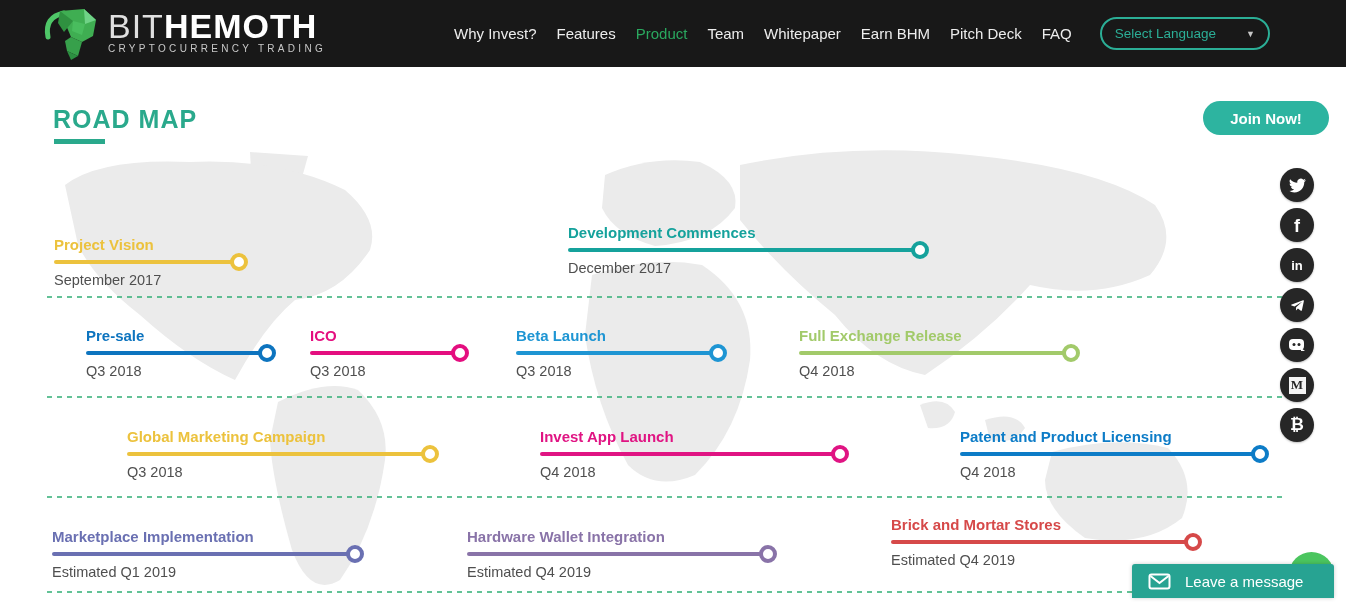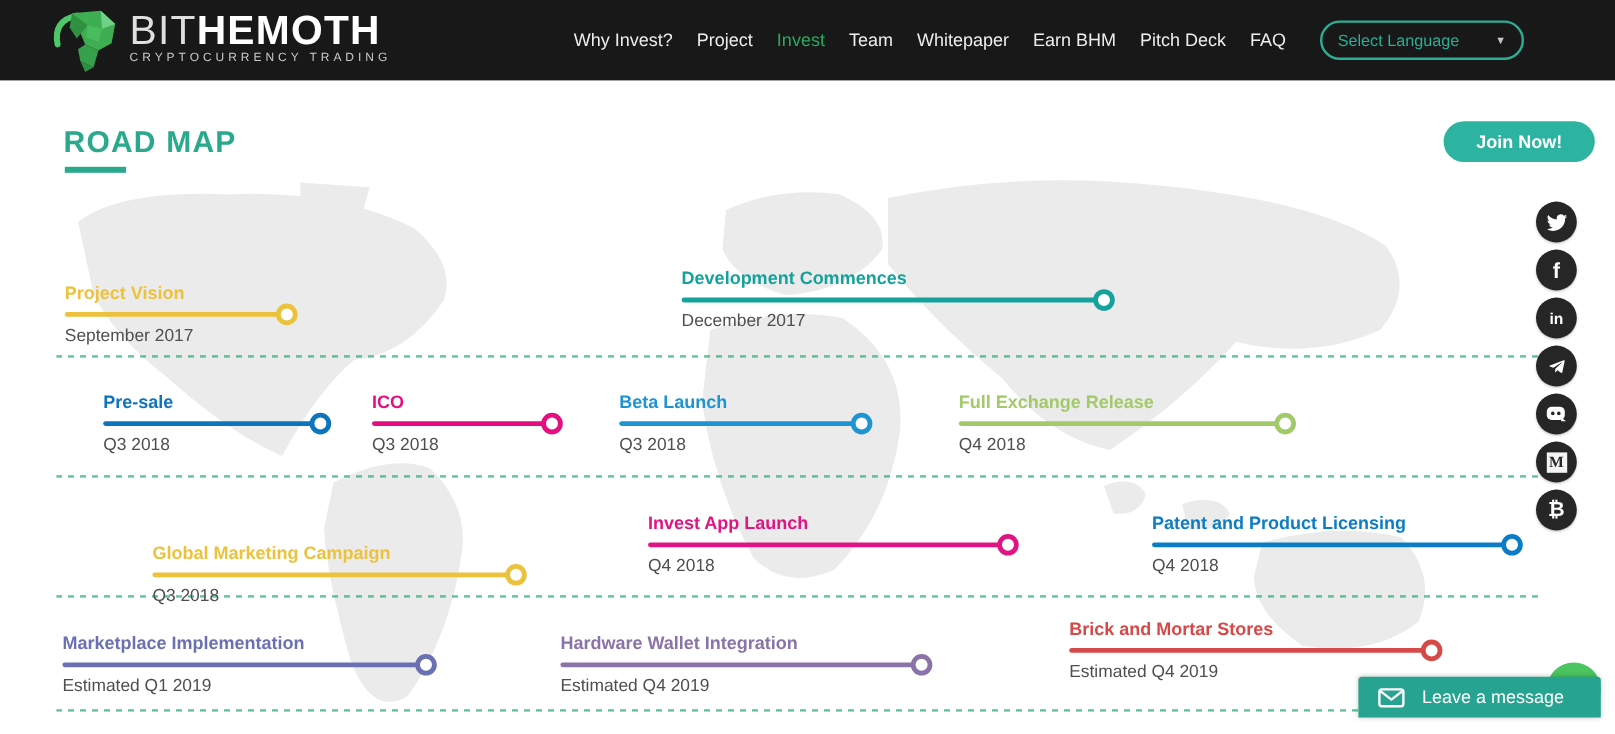--- a/index.html
+++ b/index.html
@@ -85,22 +85,22 @@
         <polygon points="25,44 36,49 29,53" fill="#2c8f41"></polygon>
         <polygon points="31,14 43,17 40,28 30,24" fill="#49bd5e"></polygon>
       </svg>
       <div class="logo-text">
         <div class="logo-row1"><span class="brand-thin">BIT</span><span class="brand-bold">HEMOTH</span></div>
         <div class="logo-tagline">CRYPTOCURRENCY TRADING</div>
       </div>
     </div>
     <div class="nav">
         <div class="nav-item">Why Invest?</div>
-        <div class="nav-item">Project</div>
-        <div class="nav-item active">Invest</div>
+        <div class="nav-item">Features</div>
+        <div class="nav-item active">Product</div>
         <div class="nav-item">Team</div>
         <div class="nav-item">Whitepaper</div>
         <div class="nav-item">Earn BHM</div>
         <div class="nav-item">Pitch Deck</div>
         <div class="nav-item">FAQ</div>
       </div>
     <div class="lang-pill">
       <span class="lang-value">Select Language</span>
       <span class="lang-arrow">▼</span>
     </div>
@@ -197,21 +197,21 @@
       </div>
       <div class="tl-date">Q3 2018</div>
     </div>
     <div class="tl-item" style="left: 799px; top: 327px; width: 272px;">
       <div class="tl-label" style="color: rgb(162, 202, 106);">Full Exchange Release</div>
       <div class="tl-line" style="background: rgb(162, 202, 106);">
         <span class="tl-node" style="border-color: rgb(162, 202, 106);"></span>
       </div>
       <div class="tl-date">Q4 2018</div>
     </div>
-    <div class="tl-item" style="left: 127px; top: 453px; width: 303px;">
+    <div class="tl-item" style="left: 127px; top: 428px; width: 303px;">
       <div class="tl-label" style="color: rgb(236, 194, 61);">Global Marketing Campaign</div>
       <div class="tl-line" style="background: rgb(236, 194, 61);">
         <span class="tl-node" style="border-color: rgb(236, 194, 61);"></span>
       </div>
       <div class="tl-date">Q3 2018</div>
     </div>
     <div class="tl-item" style="left: 540px; top: 428px; width: 300px;">
       <div class="tl-label" style="color: rgb(224, 20, 131);">Invest App Launch</div>
       <div class="tl-line" style="background: rgb(224, 20, 131);">
         <span class="tl-node" style="border-color: rgb(224, 20, 131);"></span>

